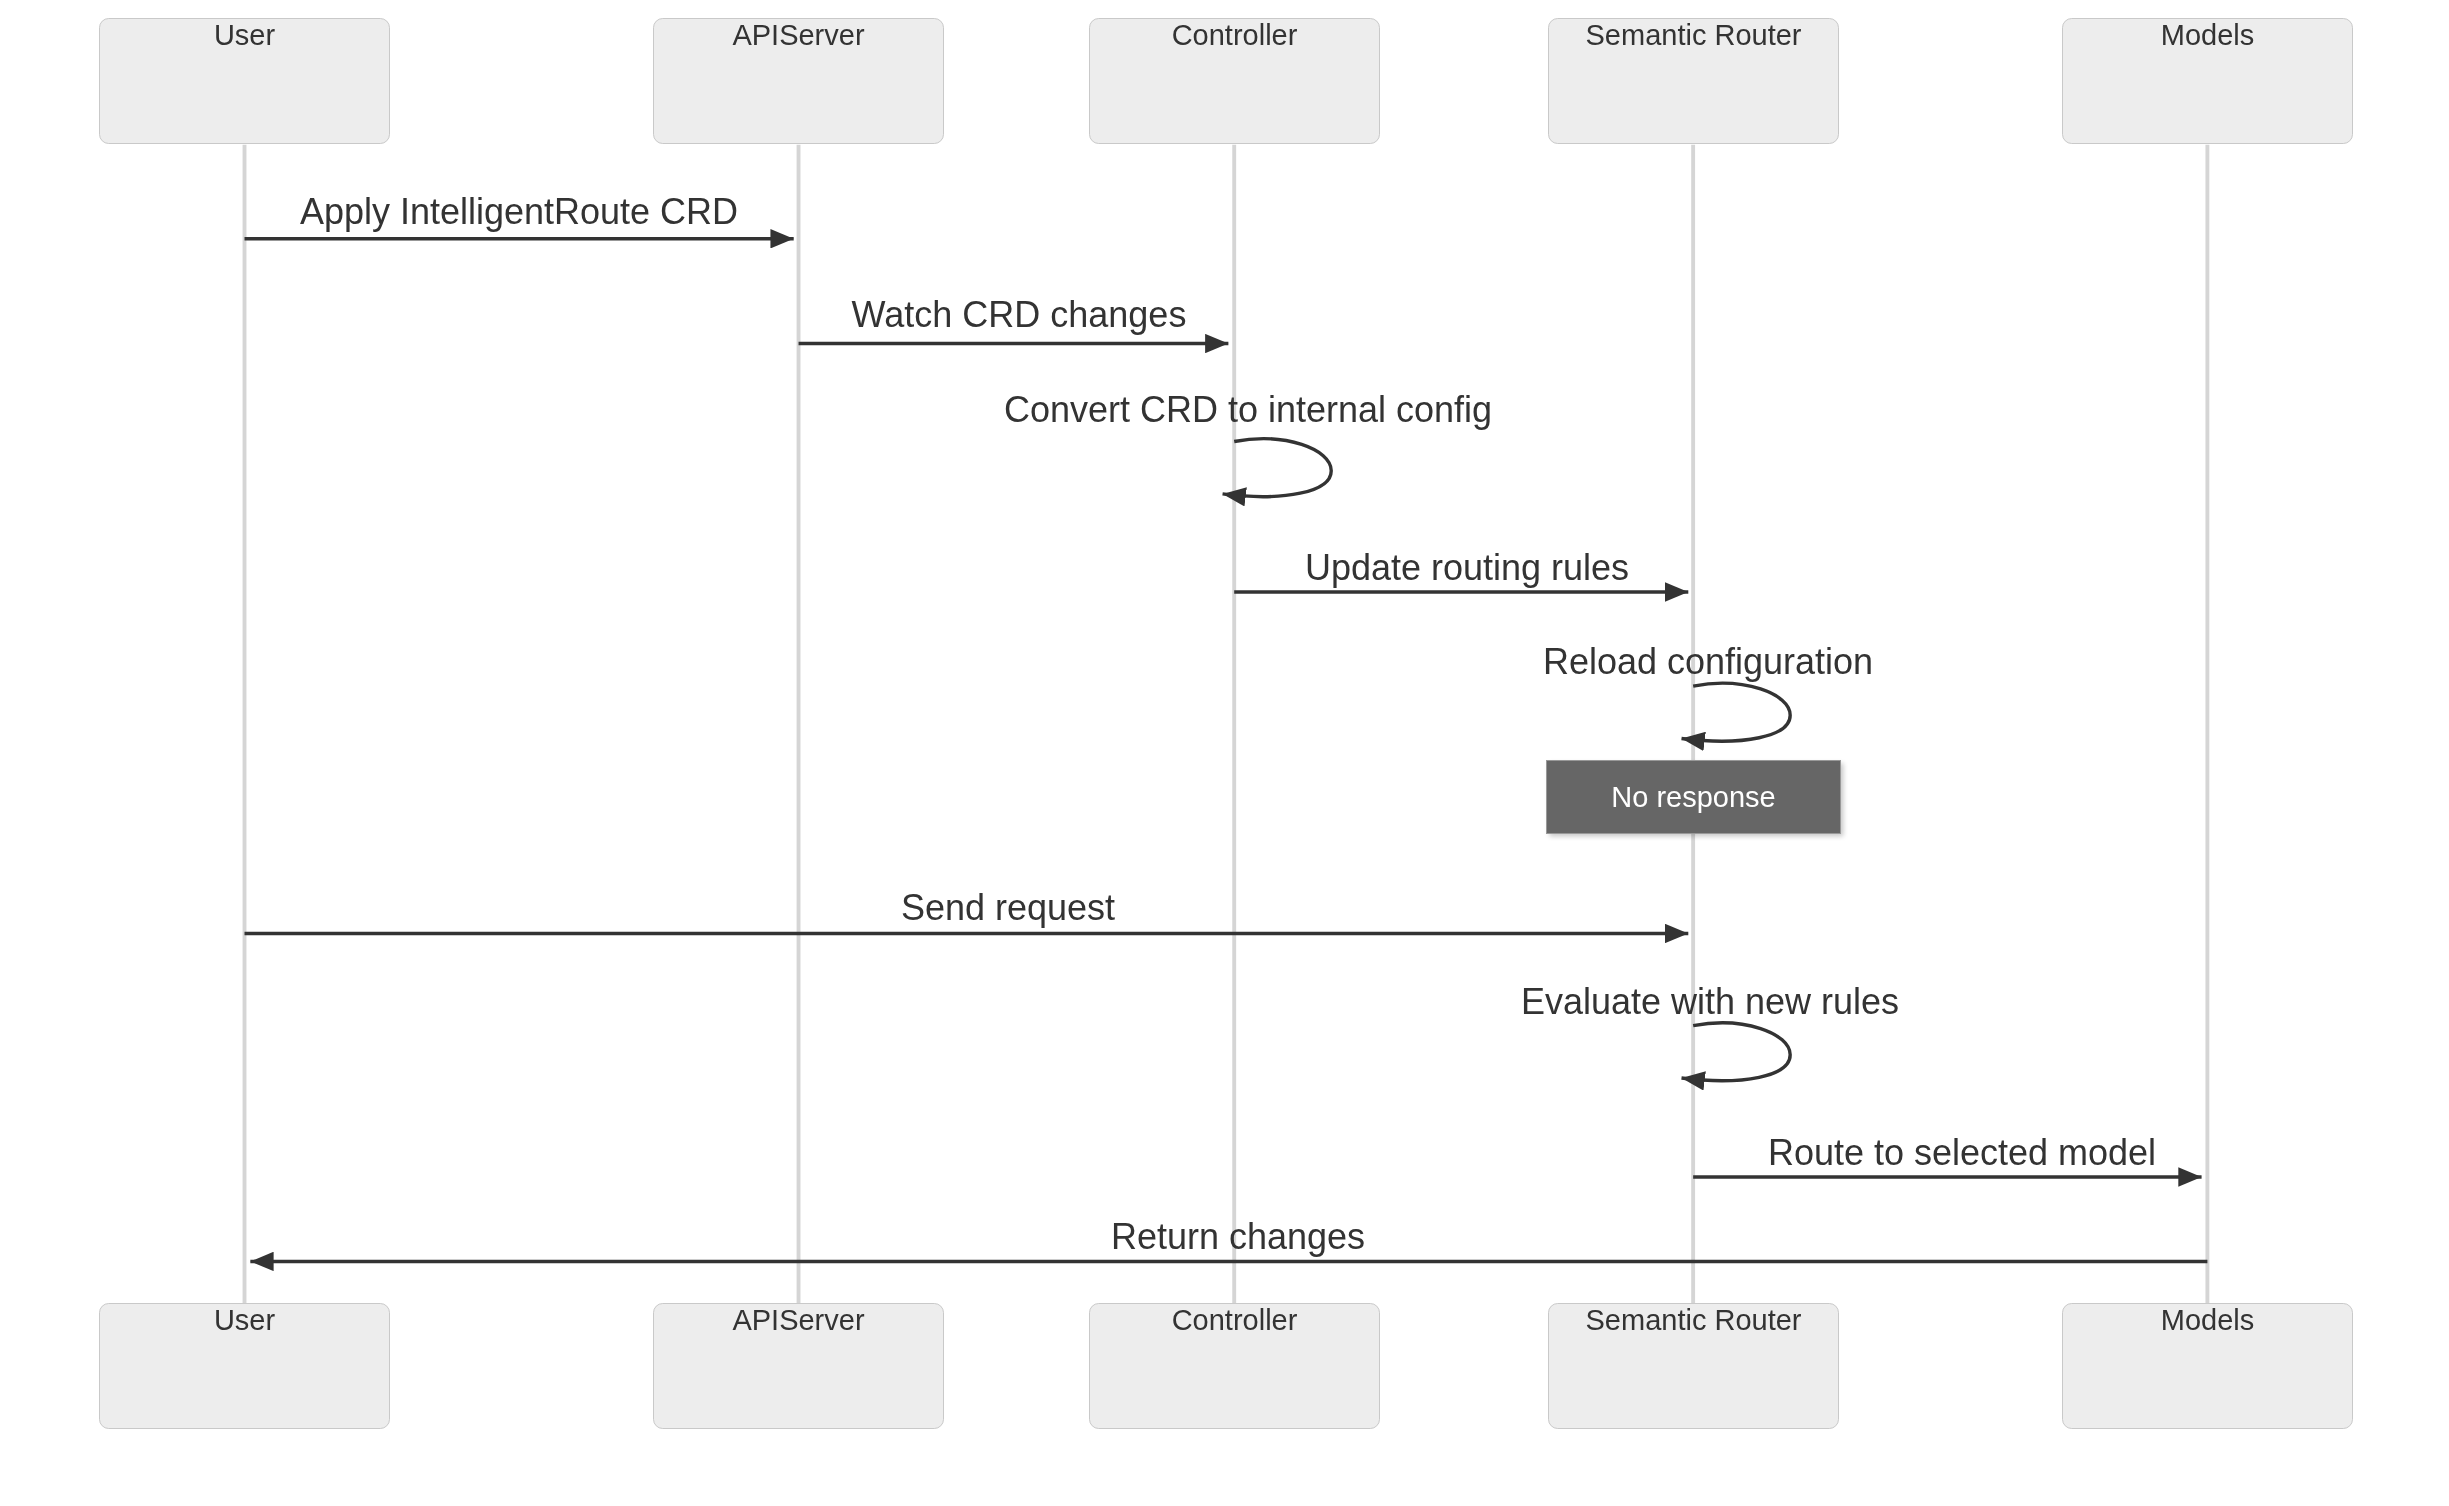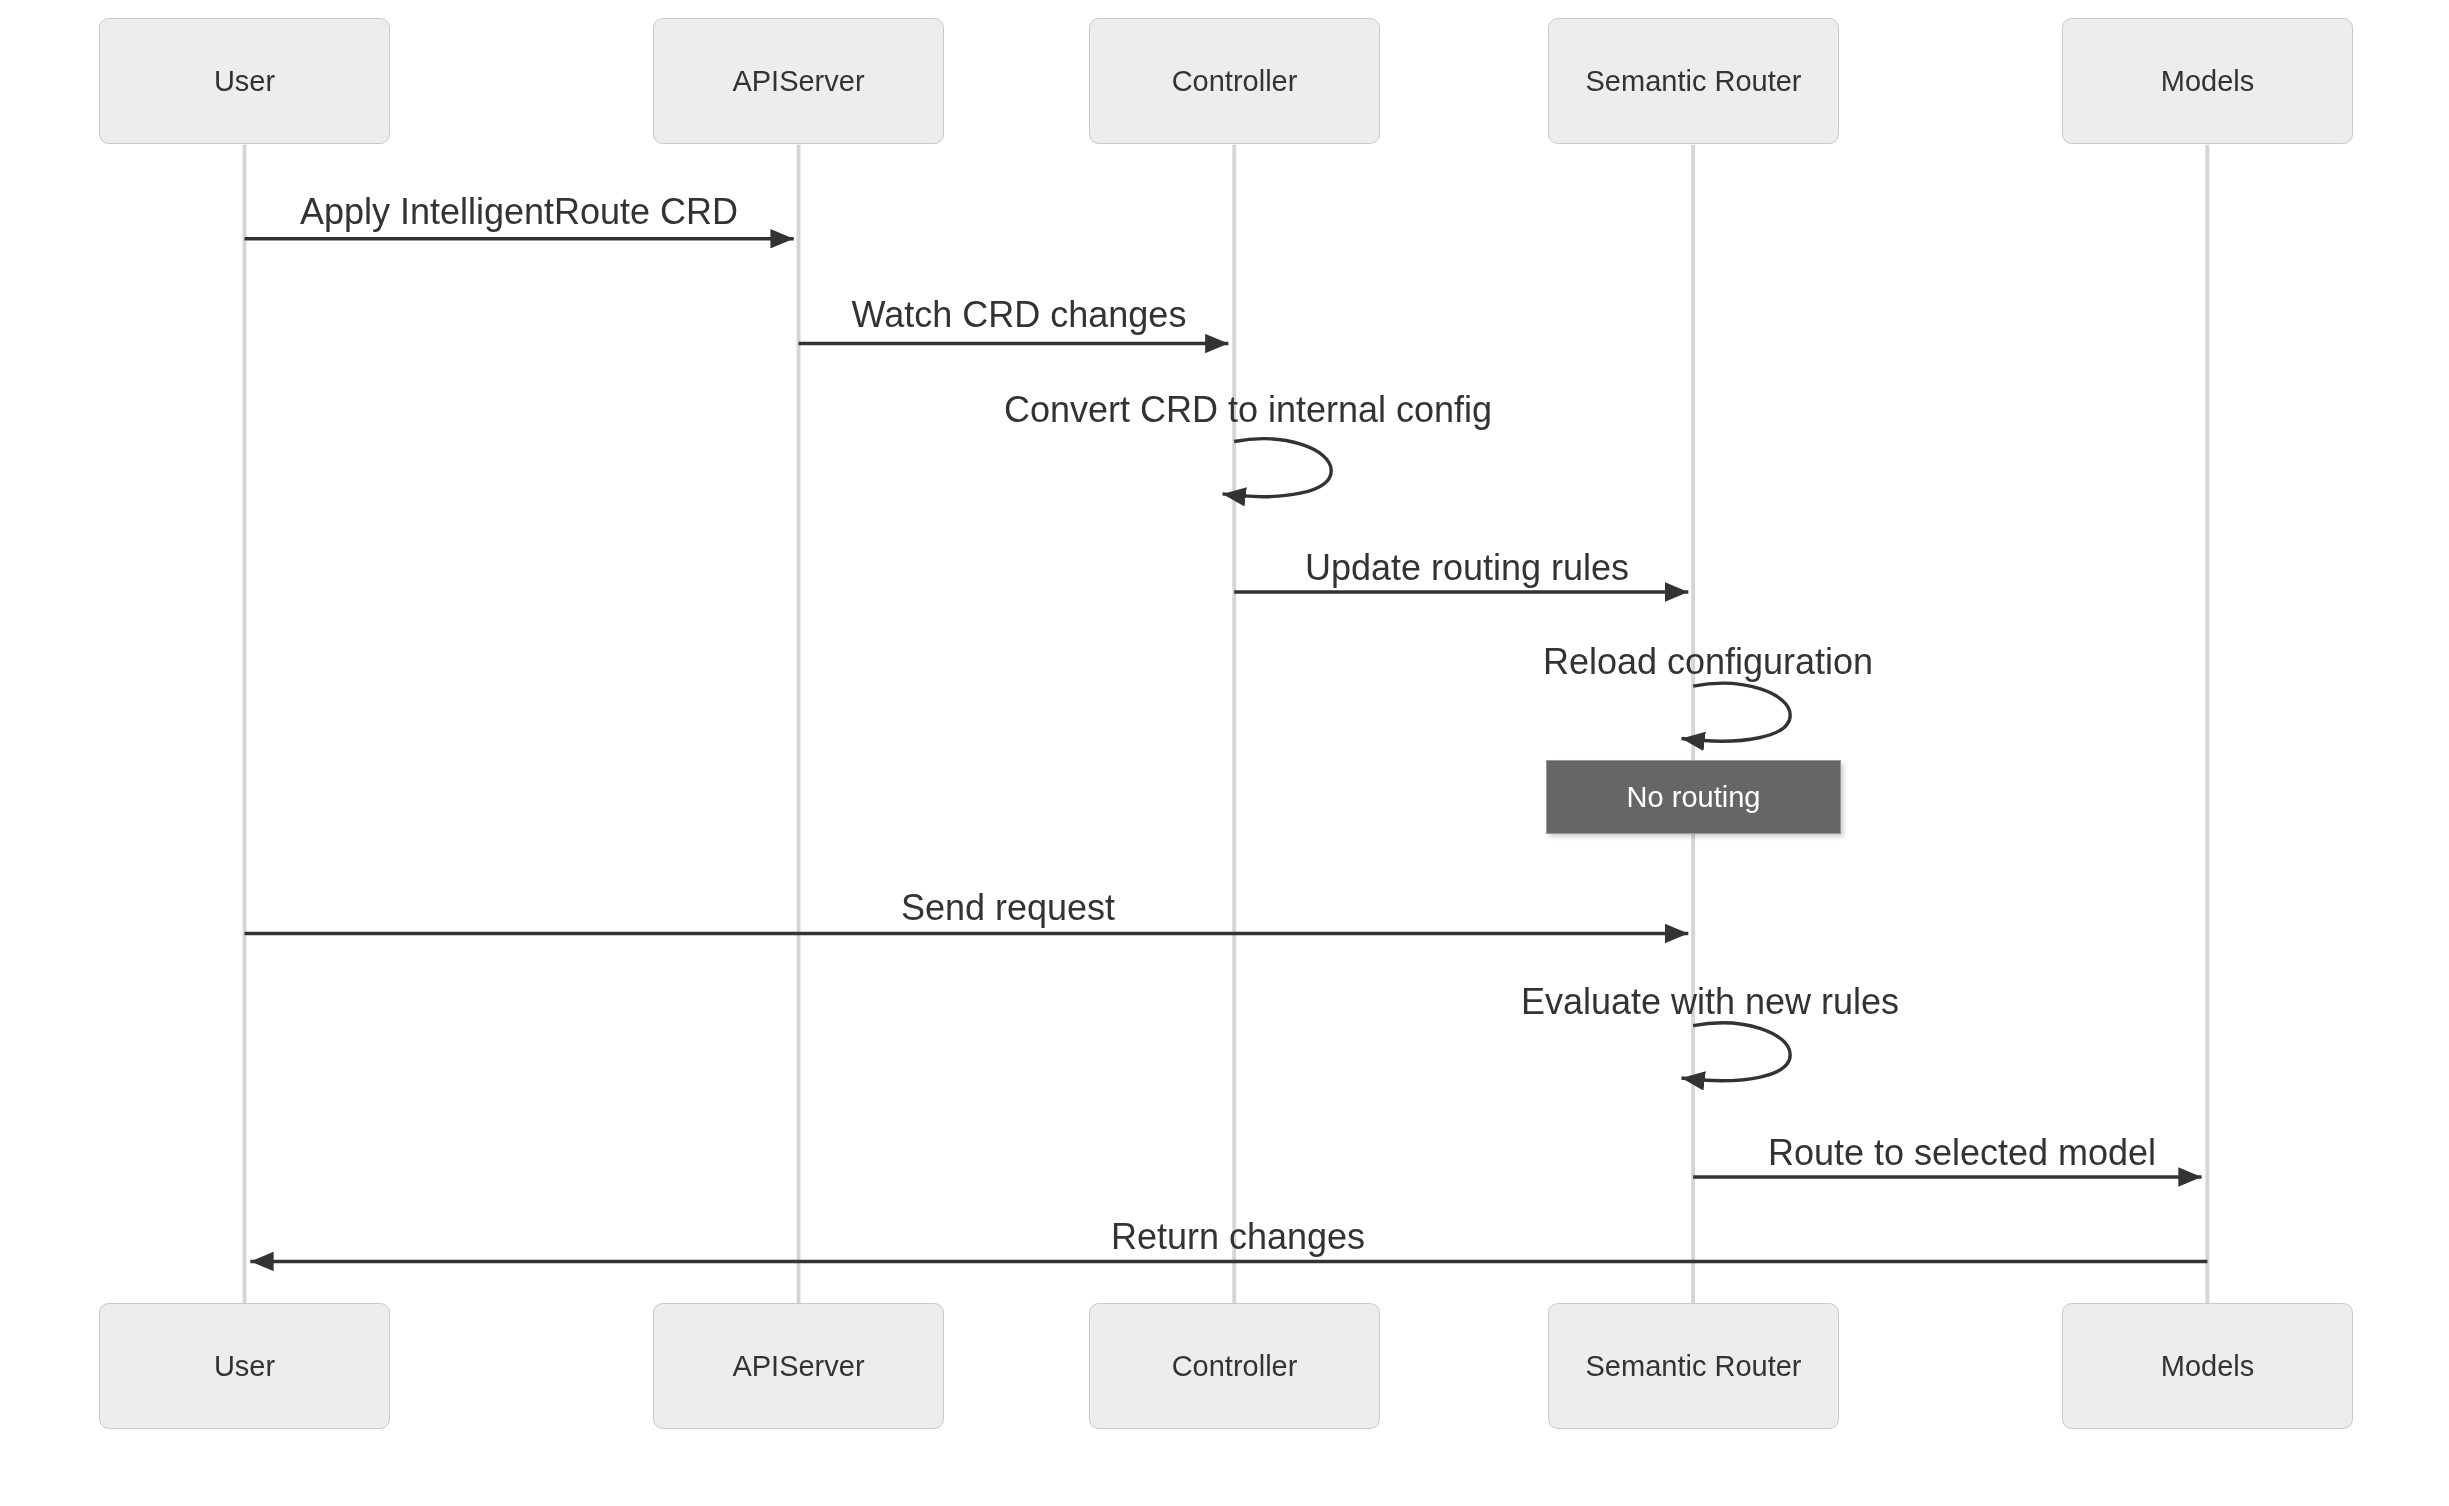--- a/index.html
+++ b/index.html
@@ -31,21 +31,21 @@
   }
   .lifeline { stroke: var(--lifeline); stroke-width: 4; }
   .arrow, .selfloop { stroke: var(--message-line); stroke-width: 3.5; fill: none; }
   #arrowhead path { fill: var(--message-line); }
   .actor {
     position: absolute;
     width: 291px; height: 126px;
     background: var(--actor-fill);
     border: 1.9px solid var(--actor-border);
     border-radius: 9.7px;
-    display: flex; align-items: center; justify-content: center;
+    display: flex; align-items: flex-start; justify-content: center;
     font-size: 29px; color: var(--actor-text);
   }
   .actor-row-top .actor { top: 18.4px; }
   .actor-row-bottom .actor { top: 1303px; }
   .msg-label {
     position: absolute;
     transform: translateX(-50%);
     font-size: 36px; color: var(--message-text);
     white-space: nowrap; line-height: 35px;
   }
@@ -113,21 +113,21 @@
   <div class="msg-label" style="left:1019px; top:297px">Watch CRD changes</div>
   <div class="msg-label" style="left:1248px; top:392px">Convert CRD to internal config</div>
   <div class="msg-label" style="left:1467px; top:550px">Update routing rules</div>
   <div class="msg-label" style="left:1708px; top:644px">Reload configuration</div>
   <div class="msg-label" style="left:1008px; top:890px">Send request</div>
   <div class="msg-label" style="left:1710px; top:984px">Evaluate with new rules</div>
   <div class="msg-label" style="left:1962px; top:1135px">Route to selected model</div>
   <div class="msg-label" style="left:1238px; top:1219px">Return changes</div>
 
   <div class="note">
-    <span>No routing</span>
+    <span>No response</span>
   </div>
 
   <div class="actor-row-bottom">
     <div class="actor" style="left:99px">
         <span>User</span>
       </div>
     <div class="actor" style="left:653px">
         <span>APIServer</span>
       </div>
     <div class="actor" style="left:1089px">

